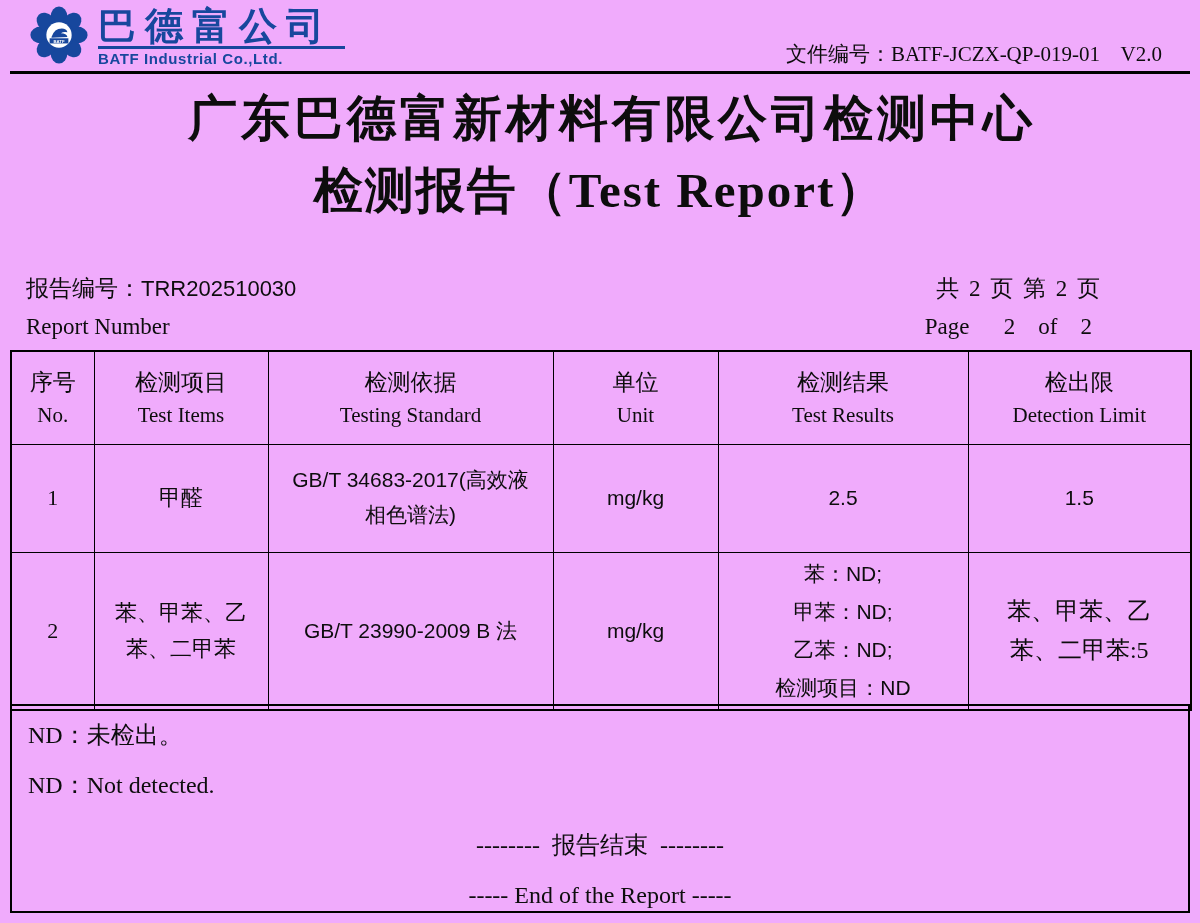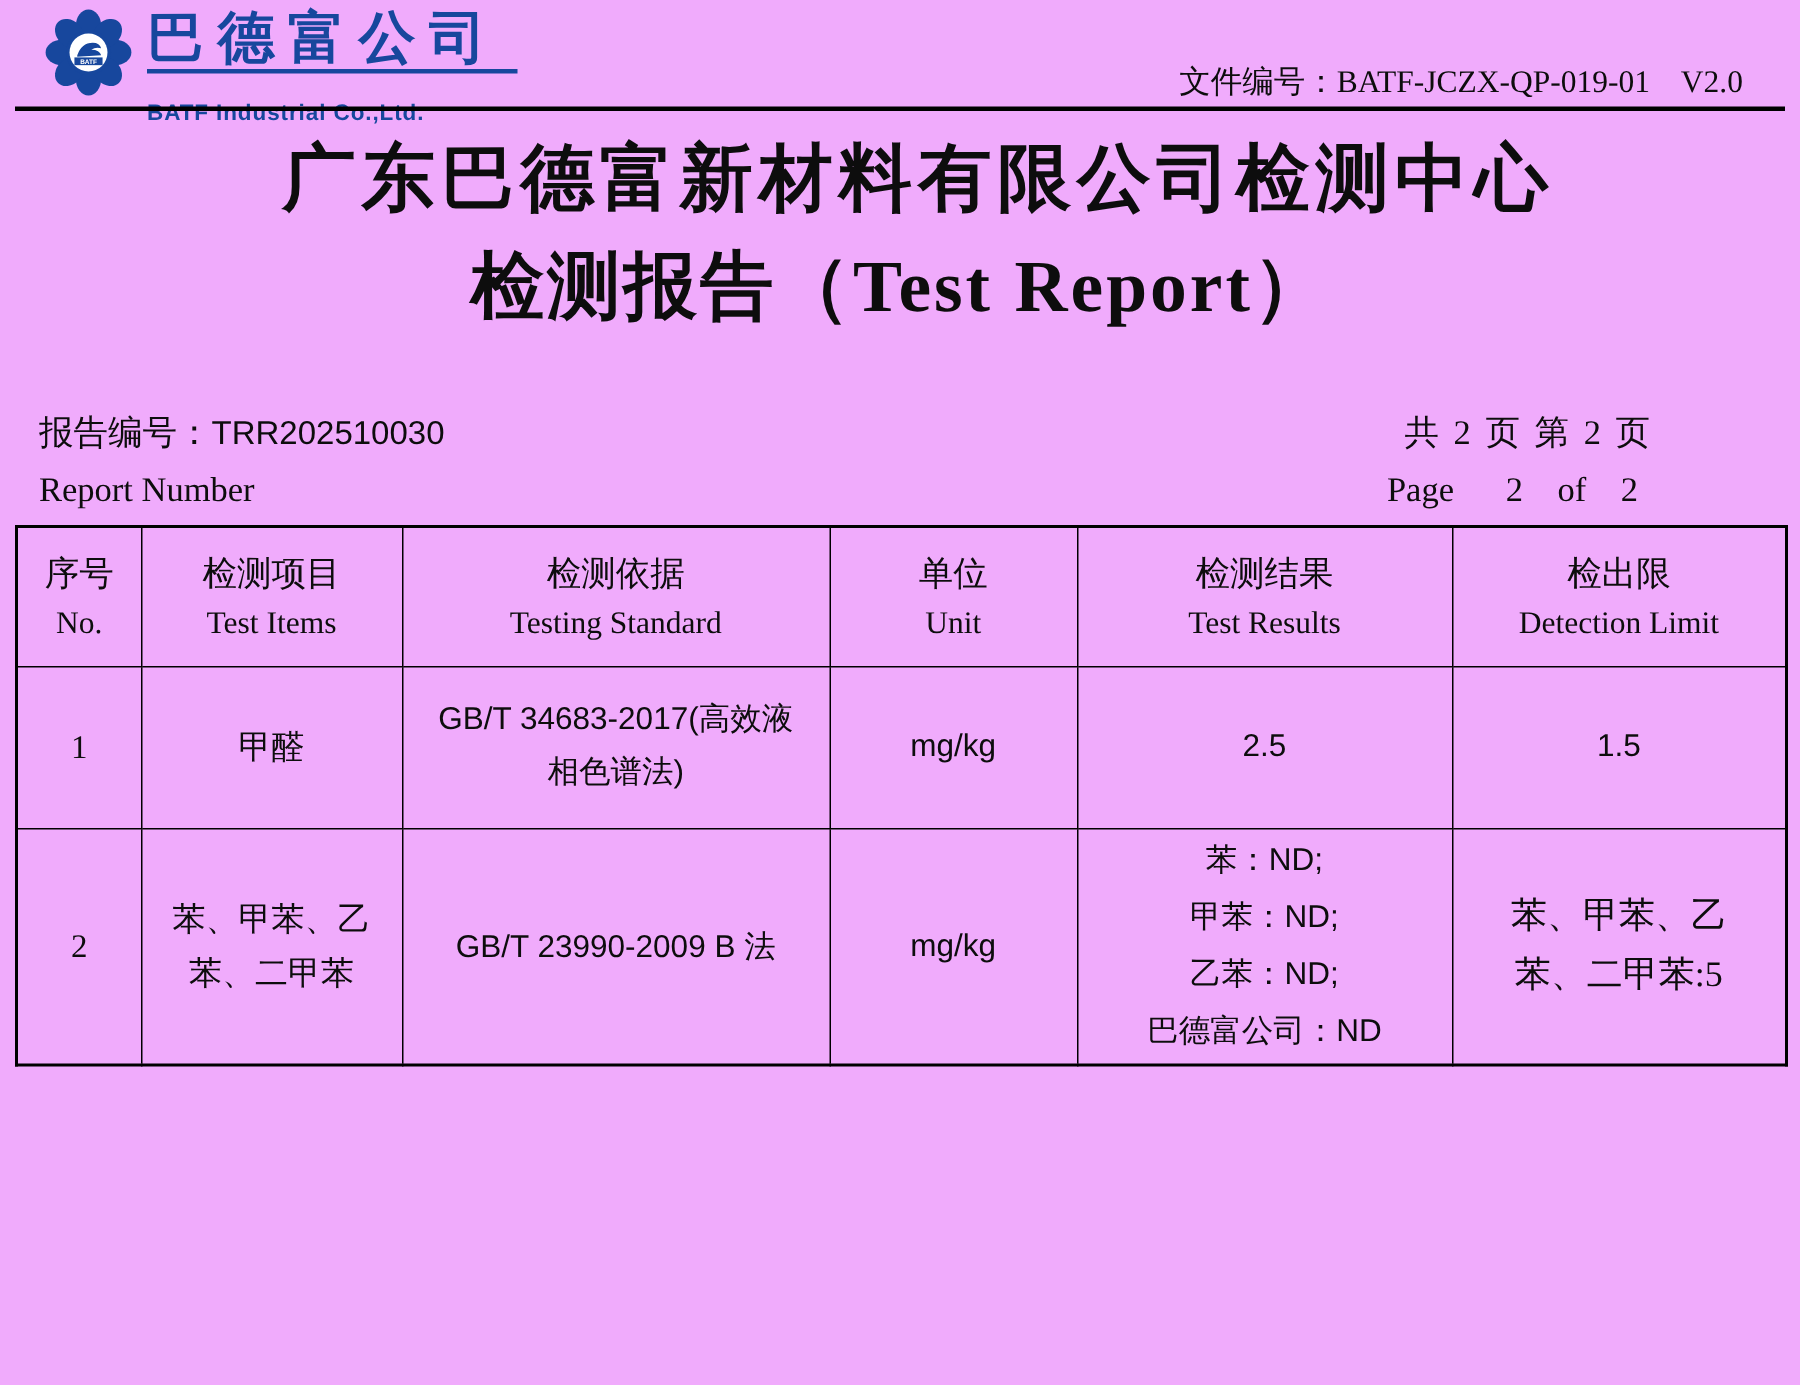--- a/index.html
+++ b/index.html
@@ -19,21 +19,21 @@
   .logo-text { position: absolute; left: 98px; top: 7px; }
   .logo-cn {
     font-family: "Liberation Sans", sans-serif;
     font-size: 38px; font-weight: bold; color: var(--brand);
     letter-spacing: 9px; line-height: 1.0; white-space: nowrap;
   }
   .logo-rule { width: 247px; height: 3px; background: var(--brand); margin-top: 1px; }
   .logo-en {
     font-family: "Liberation Sans", sans-serif;
     font-size: 15px; font-weight: bold; color: var(--brand);
-    letter-spacing: 0.6px; margin-top: 18px; white-space: nowrap;
+    letter-spacing: 0.6px; margin-top: 1px; white-space: nowrap;
   }
   .file-number {
     position: absolute; right: 38px; top: 40px;
     font-size: 21px; white-space: pre;
   }
   .top-rule { position: absolute; left: 10px; right: 10px; top: 71px; height: 3px; background: #000; }
 
   
   .title-line1 {
     position: absolute; left: 0; right: 0; top: 86px;
@@ -177,23 +177,29 @@
       <td class="cell-serif">2</td>
       <td class="cell-serif">
         <div class="item-wrap">苯、甲苯、乙苯、二甲苯</div>
       </td>
       <td class="cell-sans">GB/T 23990-2009 B 法</td>
       <td class="cell-sans">mg/kg</td>
       <td class="cell-sans">
         <div class="res-line">苯：ND;</div>
         <div class="res-line">甲苯：ND;</div>
         <div class="res-line">乙苯：ND;</div>
-        <div class="res-line">巴德富公司：ND</div>
+        <div class="res-line">检测项目：ND</div>
       </td>
       <td class="cell-serif">
         <div class="limit-wrap">苯、甲苯、乙苯、二甲苯:5</div>
       </td>
     </tr>
   </tbody>
     </table>
 
+  <div class="notes">
+    <div class="nd-cn">ND：未检出。</div>
+    <div class="nd-en">ND：Not detected.</div>
+    <div class="end-cn">--------  报告结束  --------</div>
+    <div class="end-en">----- End of the Report -----</div>
+  </div>
 
 </div>
 
 </body></html>

